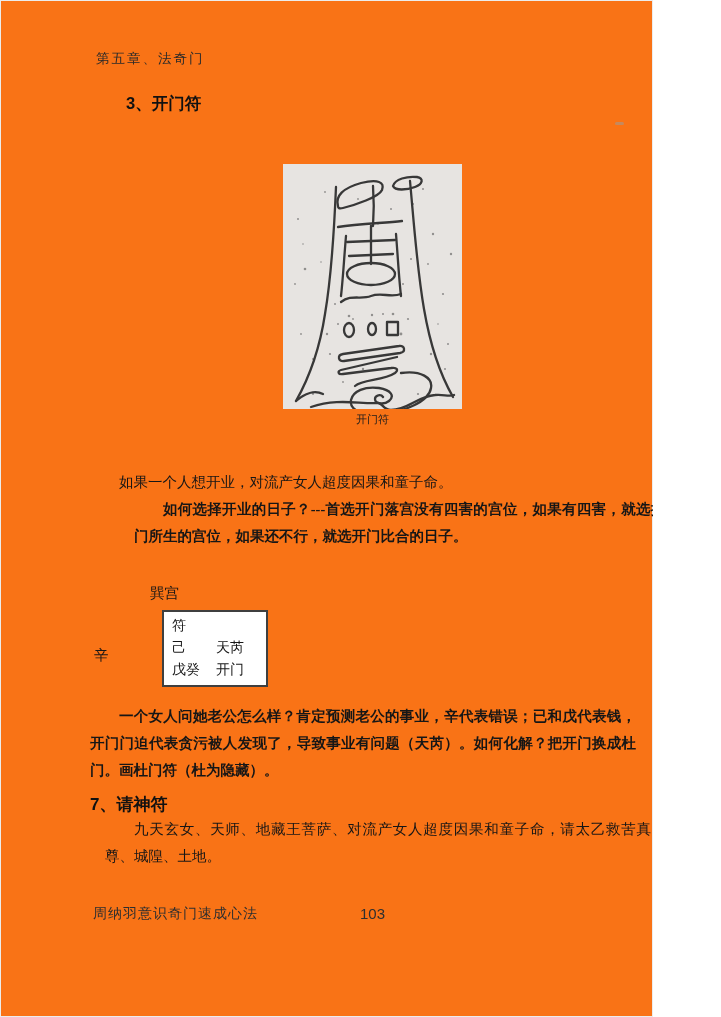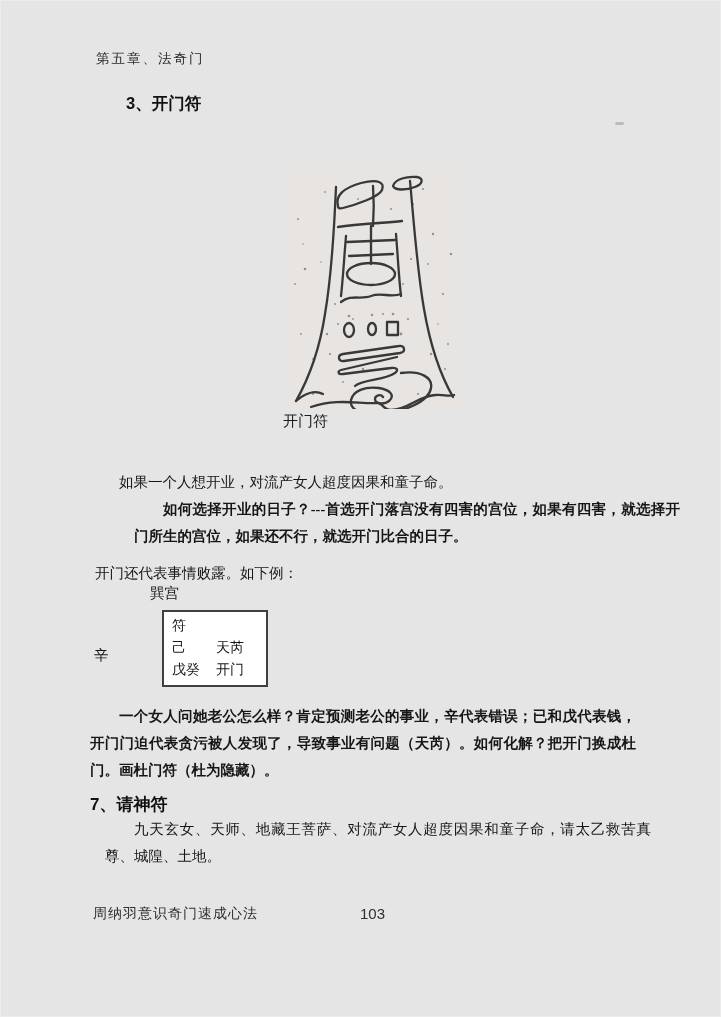--- a/index.html
+++ b/index.html
@@ -1,27 +1,27 @@
 <!DOCTYPE html>
 <html><head>
 <meta charset="utf-8">
 <style>
   html,body{margin:0;padding:0;background:#ffffff;}
   .page{
-    position:relative;width:721px;height:1017px;background:#e5e5e5;
+    position:relative;width:613px;height:1017px;background:#f97316;
     font-family:"Liberation Serif","DejaVu Serif",serif;color:#161616;
-    overflow:hidden;box-shadow:inset 0 0 0 1px #ececec;
+    overflow:hidden;box-shadow:inset 0 0 0 1px #ececec;padding-left:40px;
   }
   .abs{position:absolute;}
   .chapter-header{left:96px;top:50px;font-size:13.5px;color:#2a2a2a;letter-spacing:2px;}
   .h6{left:126px;top:93px;font-size:16.5px;font-weight:700;margin:0;
       font-family:"Liberation Sans","DejaVu Sans",sans-serif;color:#111;}
   .artifact{left:615px;top:122px;width:9px;height:3px;background:#9a9a9a;opacity:.55;border-radius:2px;}
   .fig{left:283px;top:164px;width:179px;height:245px;}
-  .caption{left:283px;top:412px;width:179px;text-align:left;font-size:15px;color:#1c1c1c;}
+  .caption{left:283px;top:412px;width:179px;text-align:center;font-size:11px;color:#1c1c1c;}
   .body{width:546px;margin:0;font-size:14.5px;line-height:27px;text-align:justify;}
   .indent{text-indent:2em;}
   .bold{font-weight:700;}
   .p1{left:90px;top:469px;}
   .p2{left:90px;top:496px;margin-left:44px;}
   .p3{left:95px;top:560px;}
   .palace-label{left:150px;top:584px;font-size:14.5px;}
   .stem{left:94px;top:646px;font-size:14.5px;}
   .palace-box{
     left:162px;top:610px;width:88px;border:2px solid #3f3f3f;background:#fff;
@@ -129,21 +129,20 @@
       </g>
     </svg>
   </div>
 
   <div class="abs caption">开门符</div>
 
   <p class="abs body indent p1">如果一个人想开业，对流产女人超度因果和童子命。</p>
 
   <p class="abs body indent bold p2">如何选择开业的日子？---首选开门落宫没有四害的宫位，如果有四害，就选择开门所生的宫位，如果还不行，就选开门比合的日子。</p>
 
-  <p class="abs body p3">开门还代表事情败露。如下例：</p>
 
   <div class="abs palace-label">巽宫</div>
 
   <div class="abs stem">辛</div>
 
   <div class="abs palace-box">
     <div class="prow">
       <span class="c1">符</span>
       <span class="c2"></span>
     </div>

